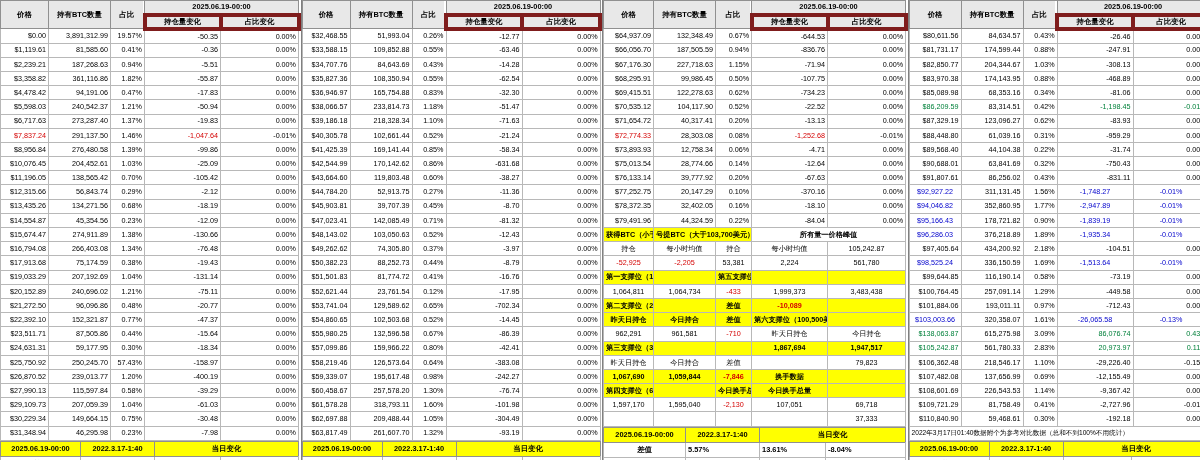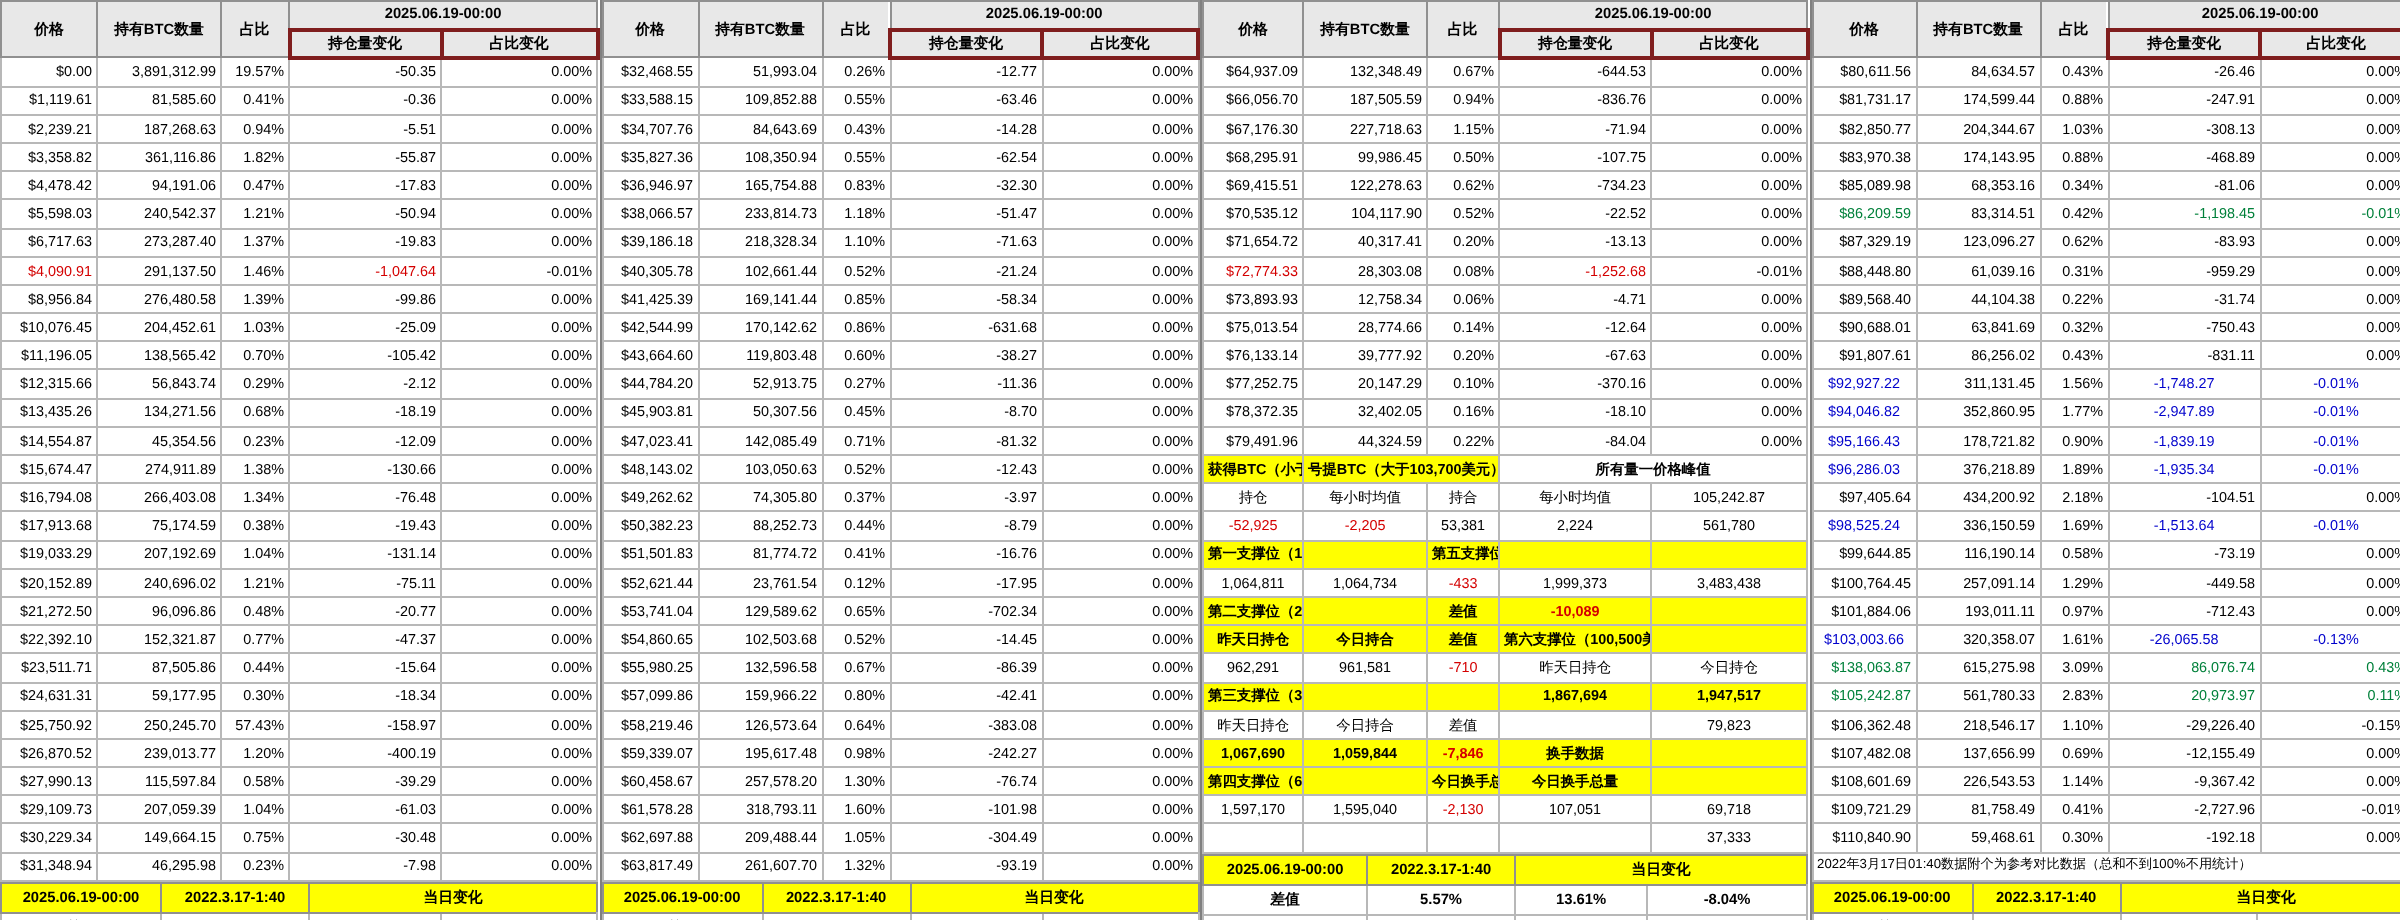--- a/index.html
+++ b/index.html
@@ -40,41 +40,41 @@
     font-weight: bold;
     text-align: center;
     font-size: 7.4px;
     border: 1px solid #909090;
   }
   .hdr2 td {
     background: #e8e8e8;
     font-weight: bold;
     text-align: center;
     font-size: 7.4px;
-    border: 2px solid #7f1d1d;
+    border: 4px solid #7f1d1d;
   }
   .r { text-align: right; }
   .c { text-align: center; }
   .l { text-align: left; }
   .red { color: #d40000; }
   .green { color: #00803a; }
   .blue { color: #0000cc; text-align: center; }
   .yellow { background: #ffff00; }
   .bold { font-weight: bold; }
   .foot td {
     background: #ffff00;
     font-weight: bold;
     text-align: center;
     font-size: 7.4px;
     border: 1px solid #909090;
     height: 15px;
   }
   .sum td {
     font-weight: bold;
-    text-align: center;
+    text-align: left;
     font-size: 7.4px;
     height: 15px;
     border: 1px solid #b8b8b8;
   }
   .sum td.lbl { text-align: center; }
   .note td {
     font-size: 6.6px;
     text-align: left;
     border: 1px solid #b8b8b8;
   }
@@ -153,21 +153,21 @@
             <td class="r ">0.00%</td>
           </tr>
           <tr>
             <td class="r ">$6,717.63</td>
             <td class="r">273,287.40</td>
             <td class="r">1.37%</td>
             <td class="r ">-19.83</td>
             <td class="r ">0.00%</td>
           </tr>
           <tr>
-            <td class="r red">$4,090.91</td>
+            <td class="r red">$7,837.24</td>
             <td class="r">291,137.50</td>
             <td class="r">1.46%</td>
             <td class="r red">-1,047.64</td>
             <td class="r ">-0.01%</td>
           </tr>
           <tr>
             <td class="r ">$8,956.84</td>
             <td class="r">276,480.58</td>
             <td class="r">1.39%</td>
             <td class="r ">-99.86</td>
@@ -440,21 +440,21 @@
           </tr>
           <tr>
             <td class="r ">$44,784.20</td>
             <td class="r">52,913.75</td>
             <td class="r">0.27%</td>
             <td class="r ">-11.36</td>
             <td class="r ">0.00%</td>
           </tr>
           <tr>
             <td class="r ">$45,903.81</td>
-            <td class="r">50,307.56</td>
+            <td class="r">39,707.39</td>
             <td class="r">0.45%</td>
             <td class="r ">-8.70</td>
             <td class="r ">0.00%</td>
           </tr>
           <tr>
             <td class="r ">$47,023.41</td>
             <td class="r">142,085.49</td>
             <td class="r">0.71%</td>
             <td class="r ">-81.32</td>
             <td class="r ">0.00%</td>

